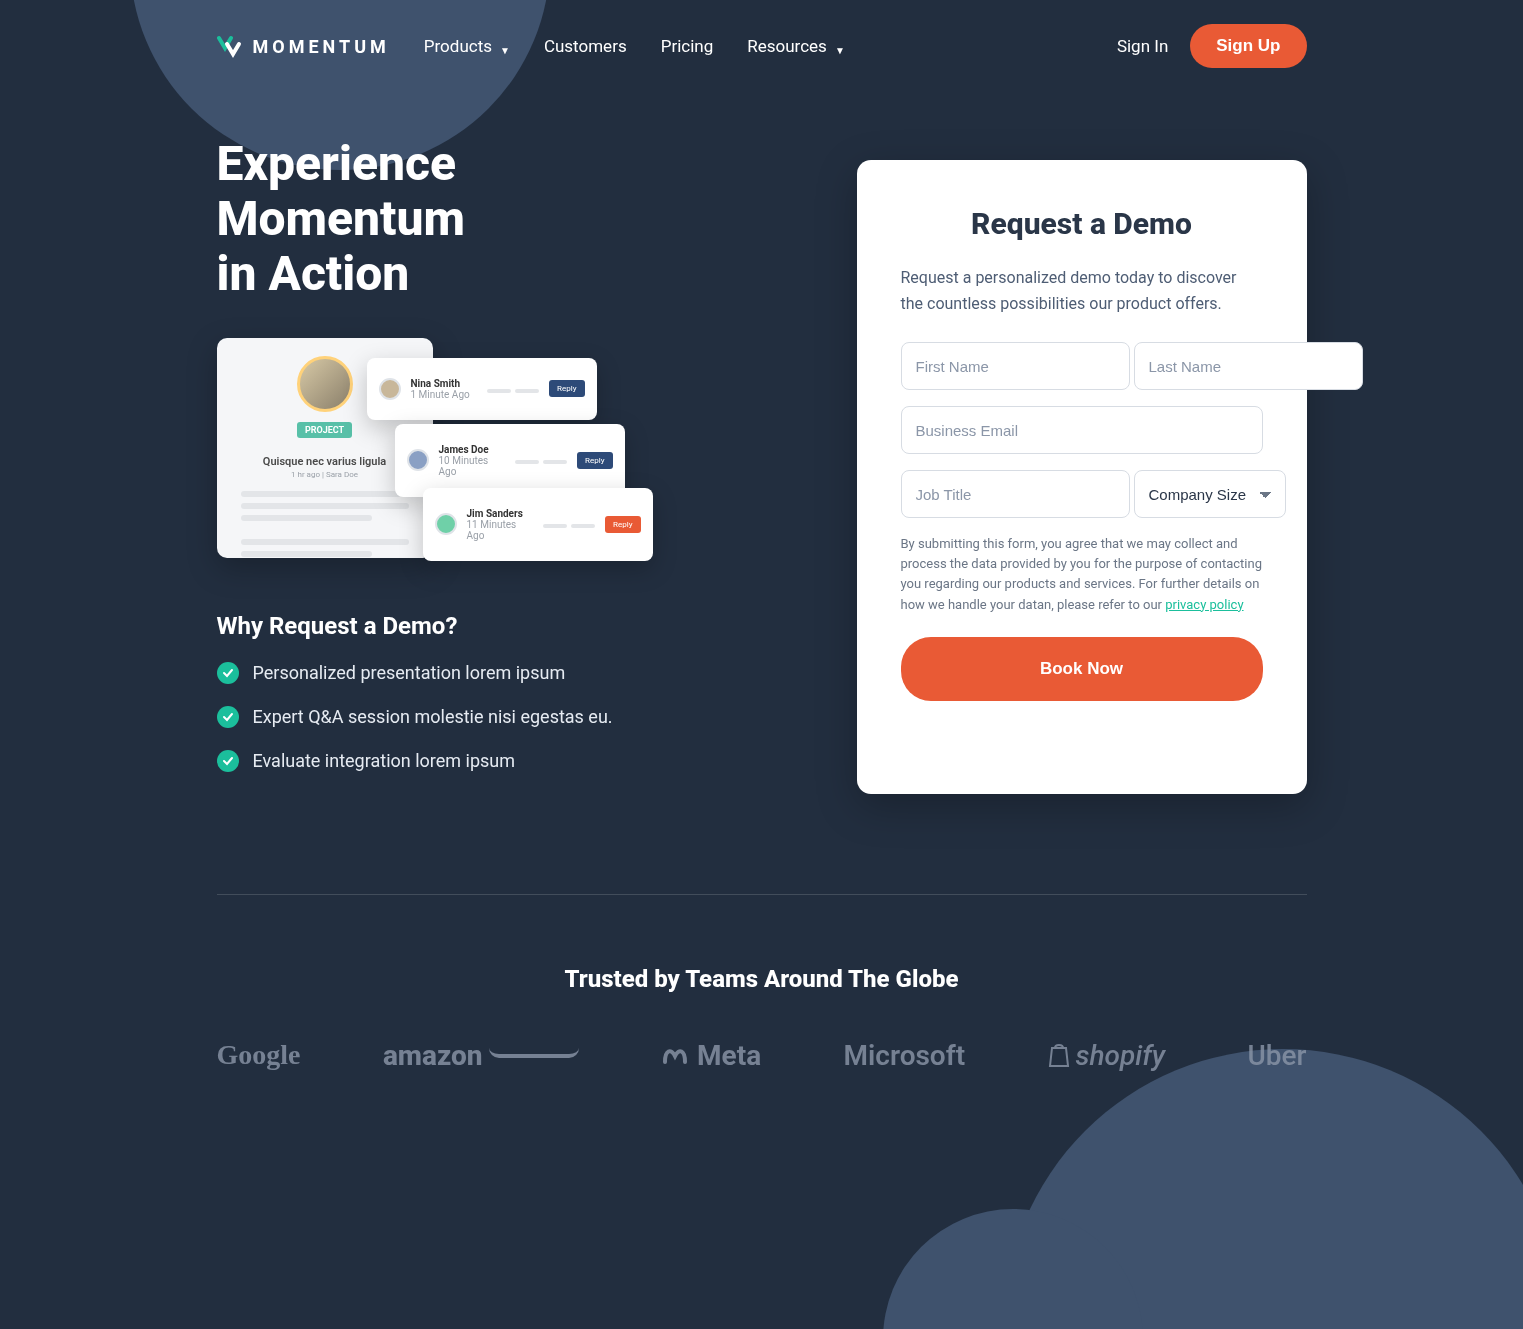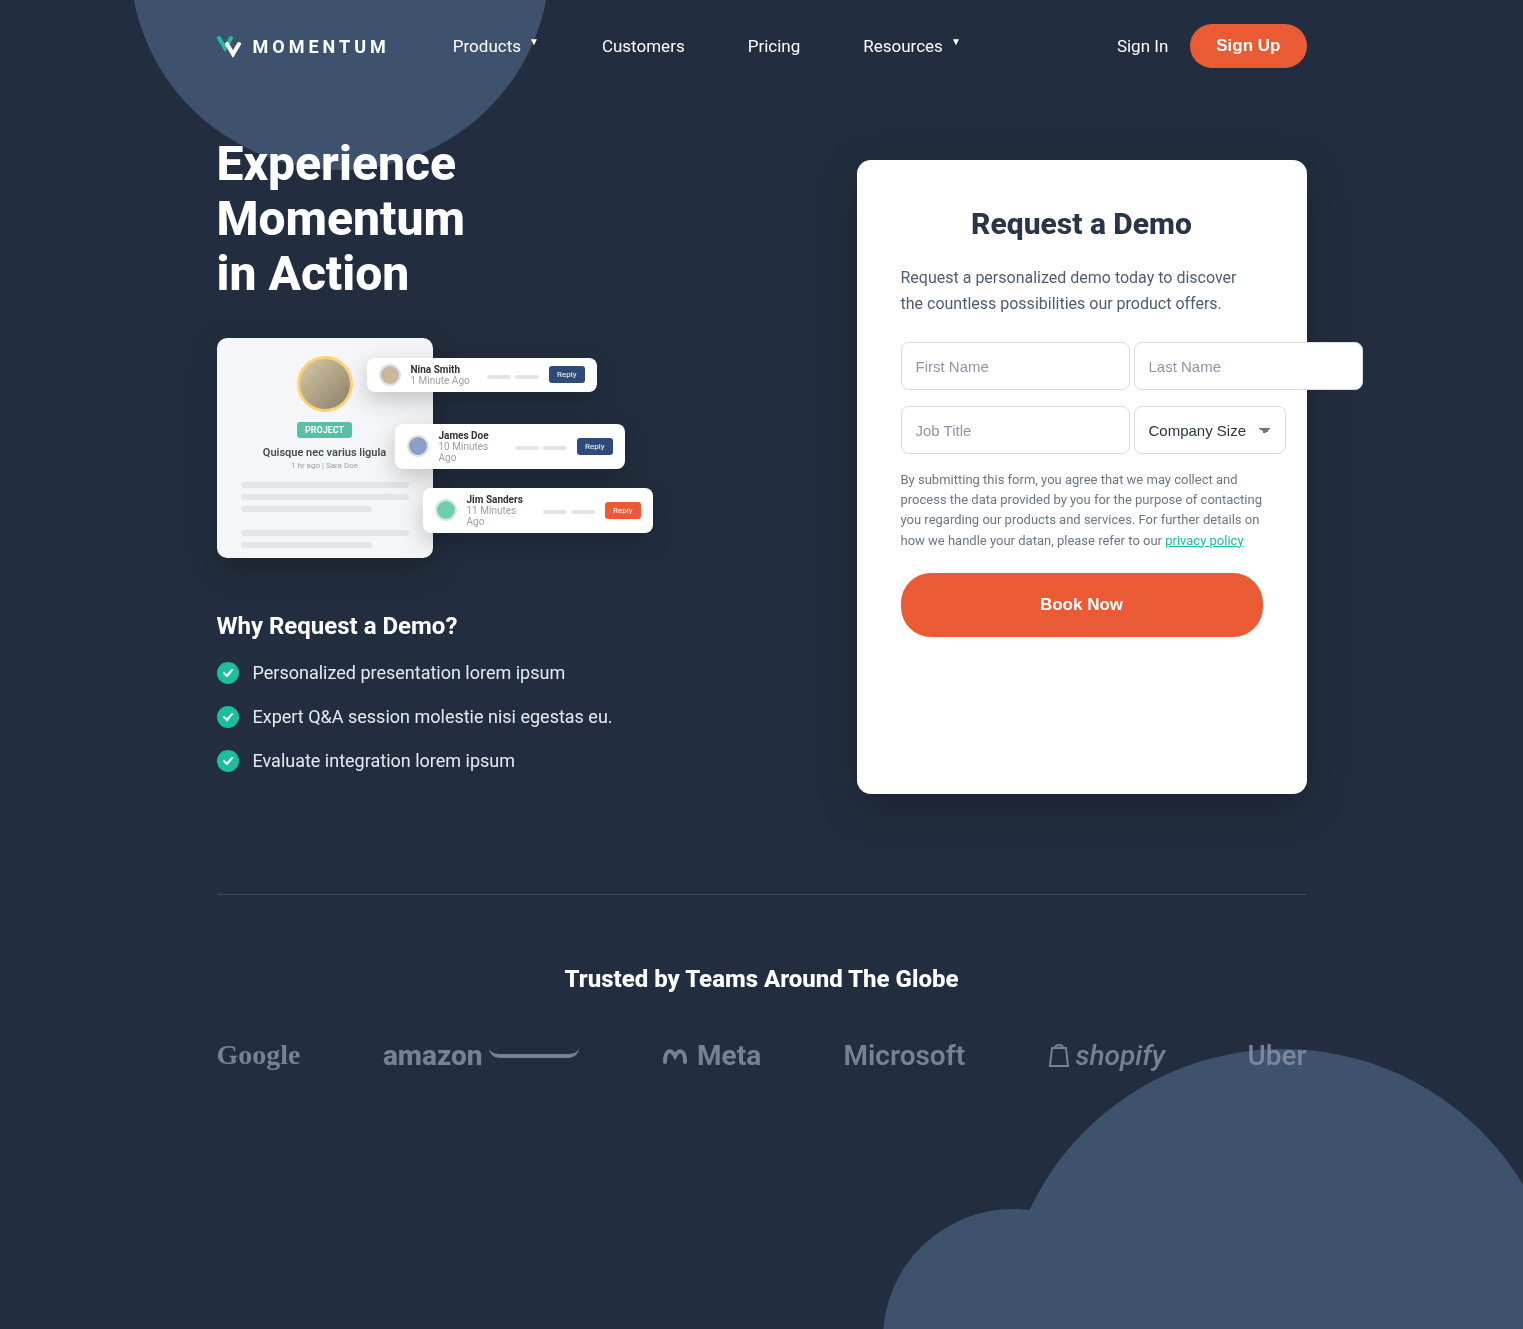--- a/index.html
+++ b/index.html
@@ -47,21 +47,21 @@
   .nav {
     display: flex;
     align-items: center;
     justify-content: space-between;
     padding: 24px 0;
   }
   .nav-left { display: flex; align-items: center; gap: 34px; }
   .logo { display: flex; align-items: center; gap: 10px; letter-spacing: 4px; font-weight: 700; font-size: 18px; }
   .logo-mark { display: inline-flex; }
   .nav-links { display: flex; gap: 34px; align-items: center; }
-  .nav-link { color: #fff; font-size: 17px; cursor: pointer; display: inline-flex; align-items: flex-start; gap: 6px; margin-left: 29px; }
+  .nav-link { color: #fff; font-size: 17px; cursor: pointer; display: inline-flex; align-items: flex-end; gap: 6px; }
   .nav-right { display: flex; align-items: center; gap: 22px; }
   .btn-signup {
     background: #e95a35;
     color: #fff;
     border: none;
     border-radius: 28px;
     padding: 12px 26px;
     font-size: 17px;
     font-weight: 600;
     cursor: pointer;
@@ -103,30 +103,30 @@
     padding: 14px;
     box-shadow: 0 10px 30px rgba(0,0,0,0.25);
   }
   .mock-avatar {
     width: 56px; height: 56px; border-radius: 50%;
     background: linear-gradient(135deg,#d7c9a6,#8a7f6a);
     margin: 4px auto 10px; border: 3px solid #ffd27a;
   }
   .mock-chip {
     background: #58c0a8; color: #fff; font-size: 9px; font-weight: 700;
-    padding: 3px 8px; border-radius: 3px; display: block; width: fit-content; margin: 0 auto 8px;
+    padding: 3px 8px; border-radius: 3px; display: block; width: fit-content; margin: 0 auto 17px;
   }
   .mock-title { text-align:center; color:#4a4a4a; font-size:11px; font-weight:600; margin-bottom: 2px;}
   .mock-sub { text-align:center; color:#9aa0a8; font-size:8px; margin-bottom: 12px;}
   .mock-line { height: 6px; background:#e3e5e8; border-radius:3px; margin:6px 10px; }
   .mock-line.short { width: 70%; }
   .mock-comment {
     position:absolute; background:#fff; border-radius:8px;
     box-shadow: 0 8px 24px rgba(0,0,0,0.22);
-    padding: 6px 12px; display:flex; align-items:center; gap:10px;
+    padding: 20px 12px; display:flex; align-items:center; gap:10px;
     width: 230px;
   }
   .mc1 { top: 20px; left: 150px; }
   .mc2 { top: 86px; left: 178px; }
   .mc3 { top: 150px; left: 206px; }
   .mc-av { width:22px; height:22px; border-radius:50%; background:#c8b79a; flex-shrink:0; border:2px solid #dfe3e8;}
   .mc-body { flex:1; }
   .mc-name { font-size:10px; font-weight:700; color:#333; }
   .mc-time { font-size:10px; color:#9aa0a8; }
   .mc-lines { display:flex; gap:4px; margin-top:4px;}
@@ -309,20 +309,23 @@
     </div>
 
     <div class="card">
       <h2>Request a Demo</h2>
       <p class="lead">Request a personalized demo today to discover the countless possibilities our product offers.</p>
       <div class="row">
         <input class="field" placeholder="First Name" style="">
         <input class="field" placeholder="Last Name" style="">
       </div>
       <div class="row">
+        <input class="field" placeholder="Business Email" style="">
+      </div>
+      <div class="row">
         <input class="field" placeholder="Job Title" style="">
         <select class="select">
           <option>Company Size</option>
         </select>
       </div>
       <p class="disclaimer">
         <span>By submitting this form, you agree that we may collect and process the data provided by you for the purpose of contacting you regarding our products and services. For further details on how we handle your datan, please refer to our </span><a href="#">privacy policy</a>
       </p>
       <button class="btn-book">Book Now</button>
     </div>

